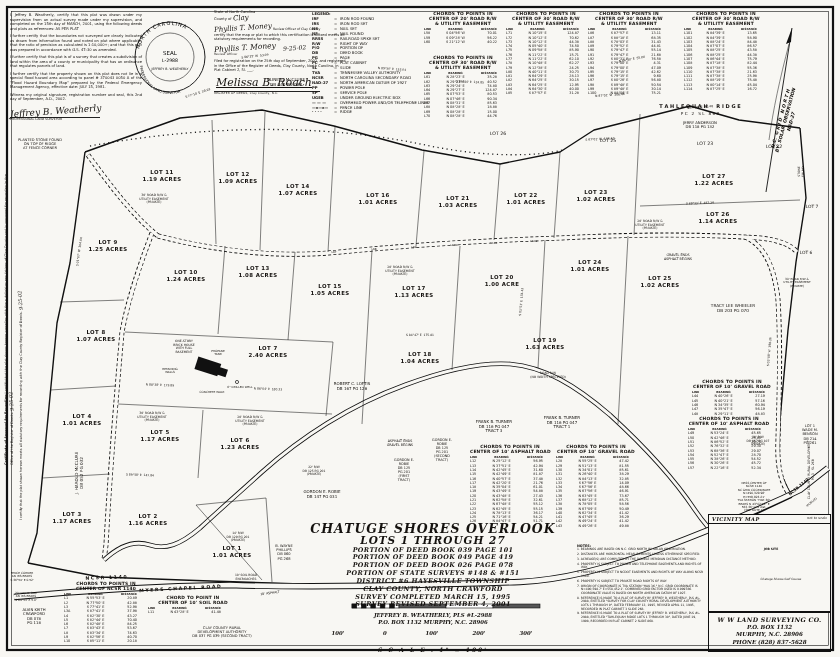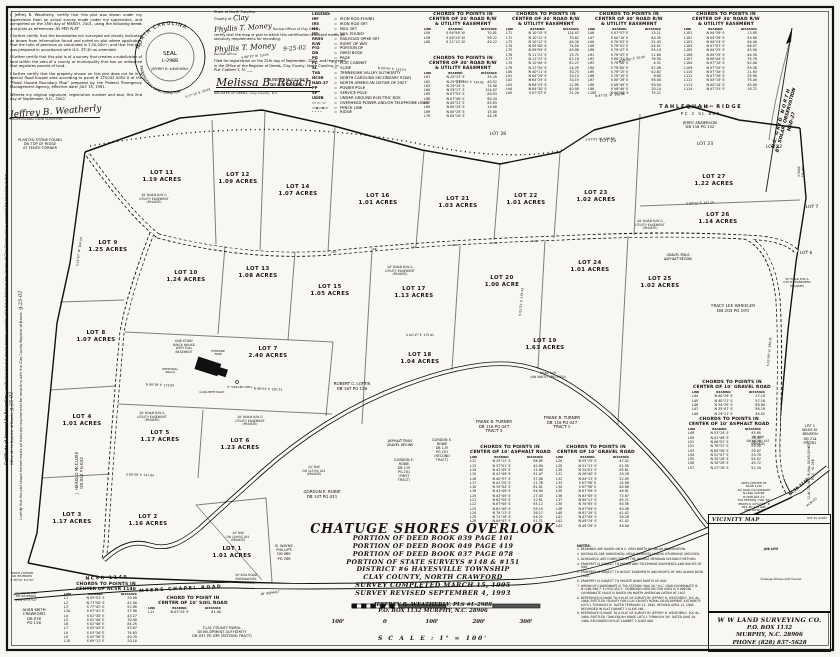--- a/index.html
+++ b/index.html
@@ -1212,29 +1212,30 @@
       </div>
       <div class="ct-row">
         <span class="cc1">L57</span>
         <span class="cc2">N 22°16' E</span>
         <span class="cc3">52.34</span>
       </div>
     </div>
 
   <div id="titleblock" class="abs">
     <div id="tb-title">CHATUGE SHORES OVERLOOK</div>
+    <div id="tb-sub">LOTS 1 THROUGH 27</div>
     <div>
         <div class="tb-ref">PORTION OF DEED BOOK 039 PAGE 101</div>
         <div class="tb-ref">PORTION OF DEED BOOK 049 PAGE 419</div>
-        <div class="tb-ref">PORTION OF DEED BOOK 037 PAGE 078</div>
+        <div class="tb-ref">PORTION OF DEED BOOK 026 PAGE 078</div>
         <div class="tb-ref">PORTION OF STATE SURVEYS #148 &amp; #151</div>
         <div class="tb-ref">DISTRICT #6   HAYESVILLE TOWNSHIP</div>
         <div class="tb-ref">CLAY COUNTY,   NORTH CRAWFORD</div>
         <div class="tb-ref">SURVEY COMPLETED MARCH 15, 1995</div>
-        <div class="tb-ref">SURVEY REVISED SEPTEMBER 4, 1993</div>
+        <div class="tb-ref">SURVEY REVISED SEPTEMBER 4, 2001</div>
       </div>
     <div id="tb-surv">
       <div>JEFFREY B. WEATHERLY, PLS #L-2988</div>
       <div>P.O. BOX 1132 MURPHY, N.C. 28906</div>
     </div>
     <div style="width:200px;margin:4px auto 0;">
       <div id="scalelabels">
         <span style="left:5px;">100'</span>
         <span style="left:52px;">0</span>
         <span style="left:99px;">100'</span>

